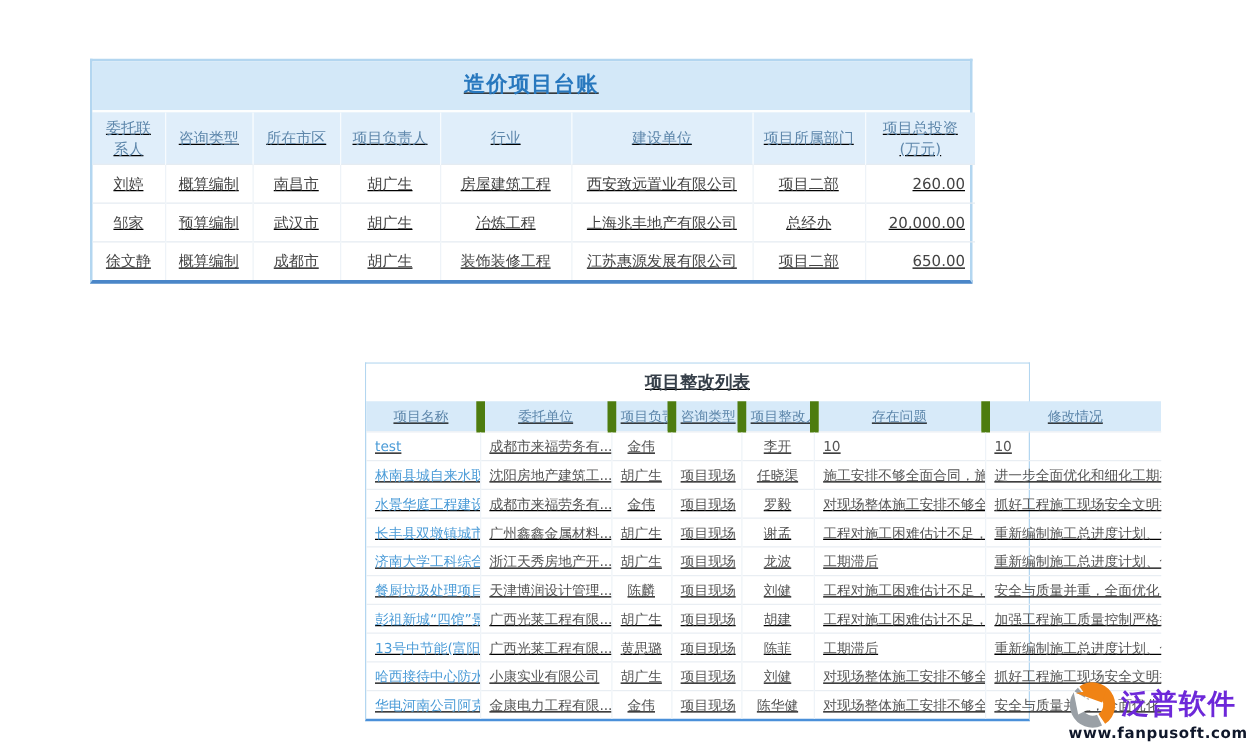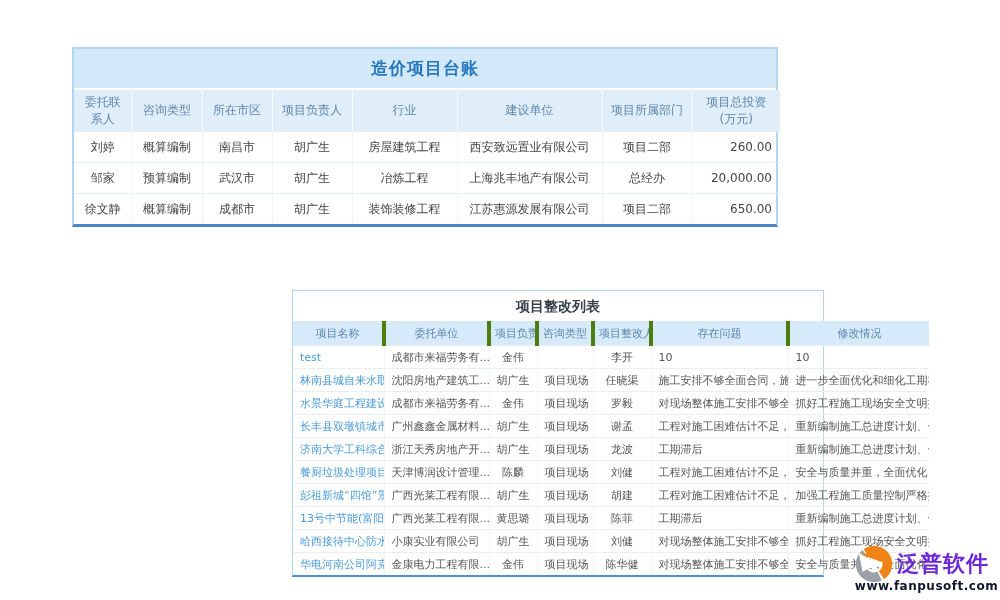--- a/index.html
+++ b/index.html
@@ -1,20 +1,20 @@
 <!DOCTYPE html>
 <html><head>
 <meta charset="utf-8">
 <style>
   html,body { margin:0; padding:0; }
   body {
     width:1000px; height:600px; position:relative; background:#ffffff;
     font-family:"DejaVu Sans","Liberation Sans",sans-serif; overflow:hidden;
   }
-  .panel { position:absolute; background:#fff; box-sizing:border-box; }
+  .panel { position:absolute; background:#fff; box-sizing:border-box;text-decoration:underline; }
 
   
   #ledger-panel {
     left:72px; top:47px; width:706px;
     border:2px solid #b3d6f0; border-bottom:3px solid #4a86c8;
   }
   #ledger-title {
     background:#d3e8f8; color:#2878be; font-weight:bold; font-size:17px;
     text-align:center; height:39px; line-height:39px; border-bottom:2px solid #fdfefe;
     letter-spacing:1px;
@@ -39,21 +39,21 @@
     left:292px; top:290px; width:532px;
     border:1px solid #b3d6f0; border-bottom:2px solid #4a90d9;
   }
   #rectify-title {
     background:#ffffff; color:#37404a; font-weight:bold; font-size:14px;
     text-align:center; height:30px; line-height:30px;
   }
   #rectify-table th {
     background:#d7eaf9; color:#5e87ab; font-weight:normal; font-size:11px;
     height:24px; vertical-align:middle; text-align:center;
-    border-left:4px solid #4d7c0f; padding:0 4px; white-space:nowrap; overflow:hidden;
+    border-left:7px solid #4d7c0f; padding:0 4px; white-space:nowrap; overflow:hidden;
   }
   #rectify-table th:first-child { border-left:none; }
   #rectify-table td {
     font-size:11px; color:#555; height:22px; text-align:left;
     border-top:1px solid #e9eef3; border-left:1px solid #eef3f8;
     padding:0 7px; overflow:hidden; white-space:nowrap; vertical-align:middle;
   }
   #rectify-table td:first-child { border-left:none; }
   #rectify-table td:nth-child(3),
   #rectify-table td:nth-child(4),

